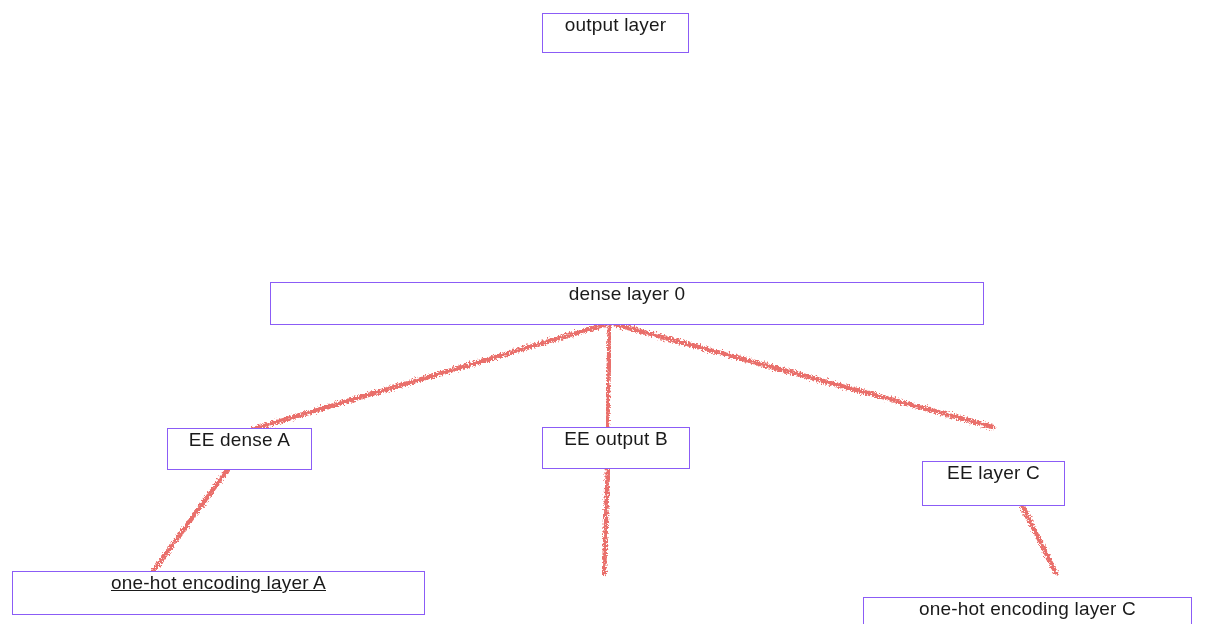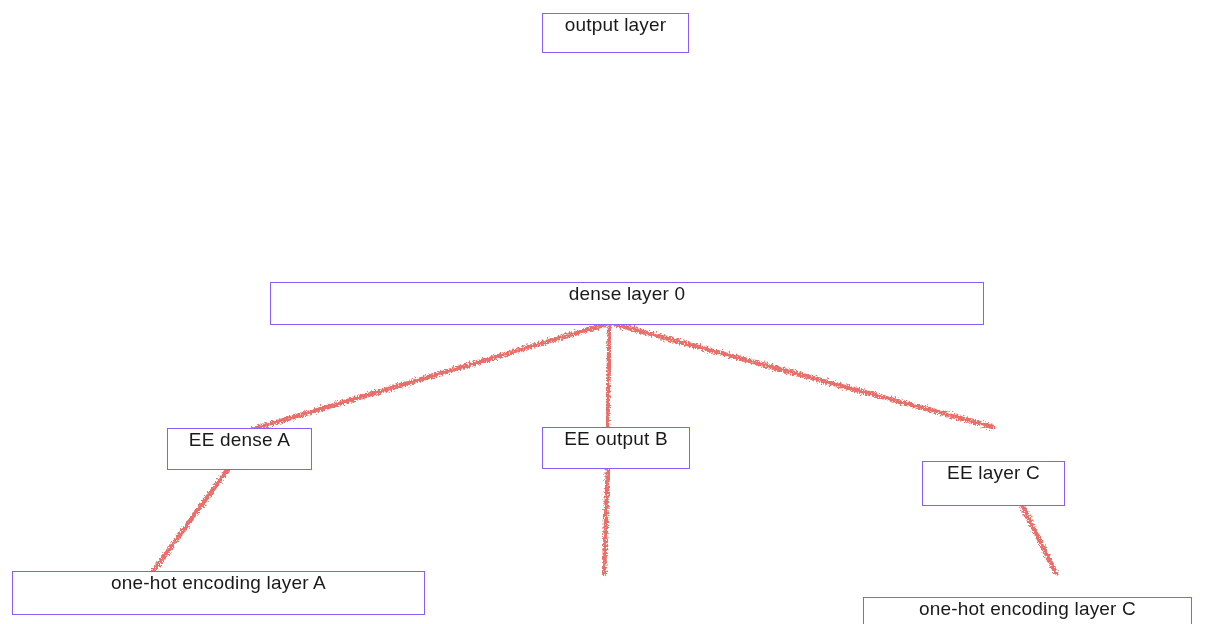--- a/index.html
+++ b/index.html
@@ -37,21 +37,21 @@
     z-index: 1;
     white-space: nowrap;
   }
   
   #node-output  { left: 542px; top: 13px;  width: 147px; height: 40px; }
   #node-dense1  { left: 258px; top: 146px; width: 714px; height: 45px; }
   #node-dense0  { left: 258px; top: 282px; width: 714px; height: 43px; margin-left: 12px; }
   #node-eeA     { left: 167px; top: 428px; width: 145px; height: 42px; }
   #node-eeB     { left: 542px; top: 427px; width: 148px; height: 42px; }
   #node-eeC     { left: 922px; top: 425px; width: 143px; height: 45px; margin-top: 36px; }
-  #node-ohA     { left: 12px;  top: 571px; width: 413px; height: 44px; }
+  #node-ohA     { left: 12px;  top: 571px; width: 413px; height: 44px; text-decoration: underline; }
   #node-ohB     { left: 460px; top: 571px; width: 368px; height: 44px; }
   #node-ohC     { left: 863px; top: 597px; width: 329px; height: 54px; }
 </style>
 </head>
 <body>
 
 <div id="canvas">
 
   <svg id="edge-layer" width="1206" height="624" viewBox="0 0 1206 624" aria-hidden="true">
     <defs>

